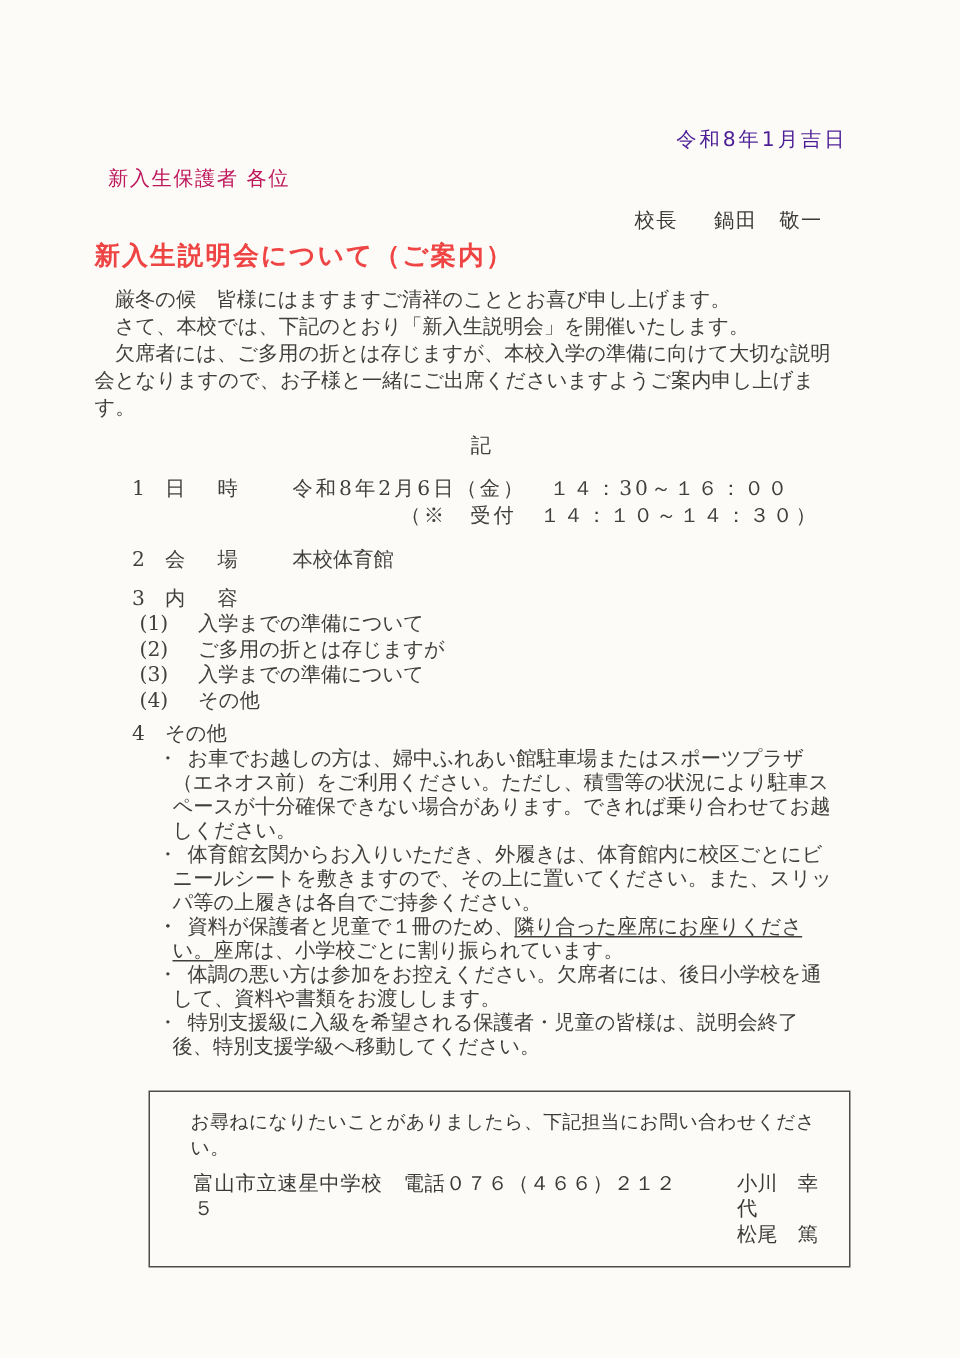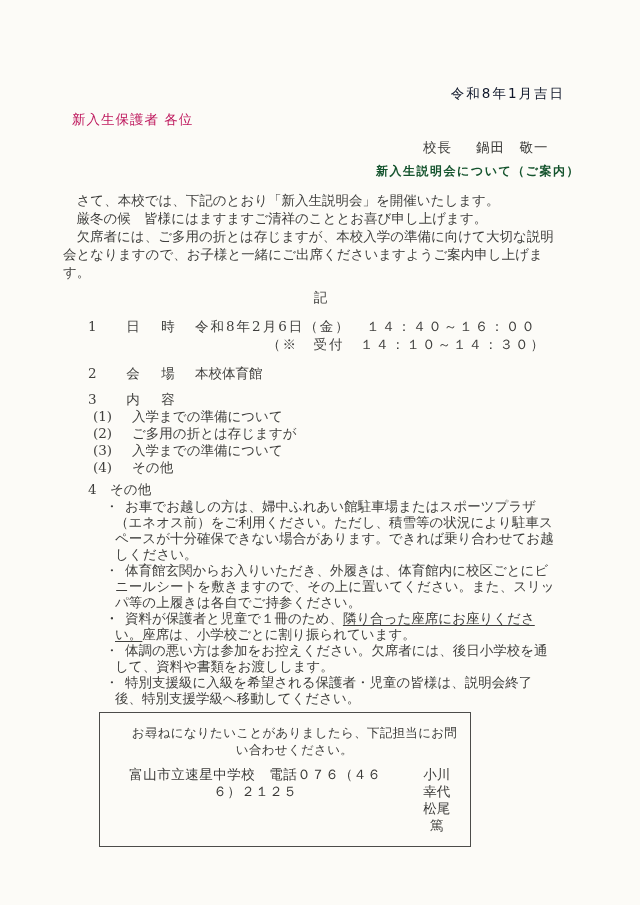--- a/index.html
+++ b/index.html
@@ -9,56 +9,56 @@
     width:640px;height:905px;
     box-sizing:border-box;
     background:#fcfbf7;
     padding:84px 60px 0 63px;
     font-family:"DejaVu Serif","Liberation Serif",serif;
     font-size:13.5px;
     line-height:18px;
     color:#3f3f3d;
   }
   .gothic{font-family:"DejaVu Sans","Liberation Sans",sans-serif;}
-  .date-line{text-align:right;padding-right:15px;letter-spacing:2px;color:#0f172a;}
+  .date-line{text-align:right;padding-right:15px;letter-spacing:2px;color:#4c1d95;}
   .addressee{margin-top:8px;margin-left:9px;letter-spacing:1px;color:#be185d;}
   .sender{margin-top:11px;margin-left:352px;line-height:16.5px;letter-spacing:1px;color:#3a3a38;}
   .principal{margin-left:8px;margin-top:1px;}
   .principal .pname{margin-left:24px;}
   .doc-title{
     margin:5px 0 0;
-    text-align:right;
-    font-size:12px;font-weight:bold;
-    letter-spacing:1.5px;line-height:20px;color:#14532d;
+    text-align:left;
+    font-size:17px;font-weight:bold;
+    letter-spacing:1.5px;line-height:20px;color:#ef4444;
   }
   .greeting{margin-top:10px;}
   .para{margin:0;text-indent:13.5px;width:500px;}
   .ki{text-align:center;margin-top:7px;letter-spacing:2px;line-height:18px;}
   .row{display:flex;margin-left:25px;}
   .row .no{width:22px;flex:none;}
   .row .label{width:85px;flex:none;}
-  .label-wide{letter-spacing:4px;text-align:center;}
+  .label-wide{letter-spacing:4px;}
   .item1{margin-top:11px;}
   .item1 .vline{display:block;letter-spacing:2px;}
   .item1 .l2{margin-left:72px;}
   .item2{margin-top:11px;}
   .item3{margin-top:9px;line-height:17px;}
   .sub{margin-left:30px;line-height:17px;}
   .sub-row{display:flex;}
   .sub-row .sub-no{width:39px;flex:none;}
   .item4{margin-top:5px;line-height:17px;}
   .notes{line-height:16px;}
   .note{position:relative;padding-left:52px;text-indent:10px;width:496px;box-sizing:border-box;}
   .note .dot{position:absolute;left:42px;top:0;text-indent:0;}
   .u{text-decoration:underline;text-underline-offset:2px;}
   .contact-box{
-    margin-top:6px;margin-left:36px;width:372px;
+    margin-top:21px;margin-left:36px;width:468px;
     border:1.5px solid #4c4c4a;
     padding:11px 8px 12px 14px;
-    box-sizing:border-box;line-height:17px;color:#3a3a38;text-align:center;
+    box-sizing:border-box;line-height:17px;color:#3a3a38;
   }
   .cb-line1{margin-left:13px;font-size:12.5px;letter-spacing:0.3px;}
   .cb-row{display:flex;margin-top:8px;margin-left:15px;}
   .cb-phone{letter-spacing:0.5px;}
   .cb-names{margin-left:30px;}
 </style>
 </head>
 <body>
 
 <div class="page">
@@ -67,32 +67,32 @@
 
   <div class="addressee gothic">新入生保護者 各位</div>
 
   <div class="sender gothic">
     <div class="principal"><span>校長</span><span class="pname">鍋田　敬一</span></div>
   </div>
 
   <h1 class="doc-title gothic">新入生説明会について（ご案内）</h1>
 
   <div class="greeting">
+    <p class="para">厳冬の候　皆様にはますますご清祥のこととお喜び申し上げます。</p>
     <p class="para">さて、本校では、下記のとおり「新入生説明会」を開催いたします。</p>
-    <p class="para">厳冬の候　皆様にはますますご清祥のこととお喜び申し上げます。</p>
     <p class="para">欠席者には、ご多用の折とは存じますが、本校入学の準備に向けて大切な説明会となりますので、お子様と一緒にご出席くださいますようご案内申し上げます。</p>
   </div>
 
   <div class="ki">記</div>
 
   <div class="row item1">
     <span class="no">1</span>
     <span class="label label-wide">日　時</span>
     <span class="value">
-      <span class="vline">令和8年2月6日（金）　１４：４０～１６：００</span>
+      <span class="vline">令和8年2月6日（金）　１４：30～１６：００</span>
       <span class="vline l2">（※　受付　１４：１０～１４：３０）</span>
     </span>
   </div>
 
   <div class="row item2">
     <span class="no">2</span>
     <span class="label label-wide">会　場</span>
     <span class="value">本校体育館</span>
   </div>
 

